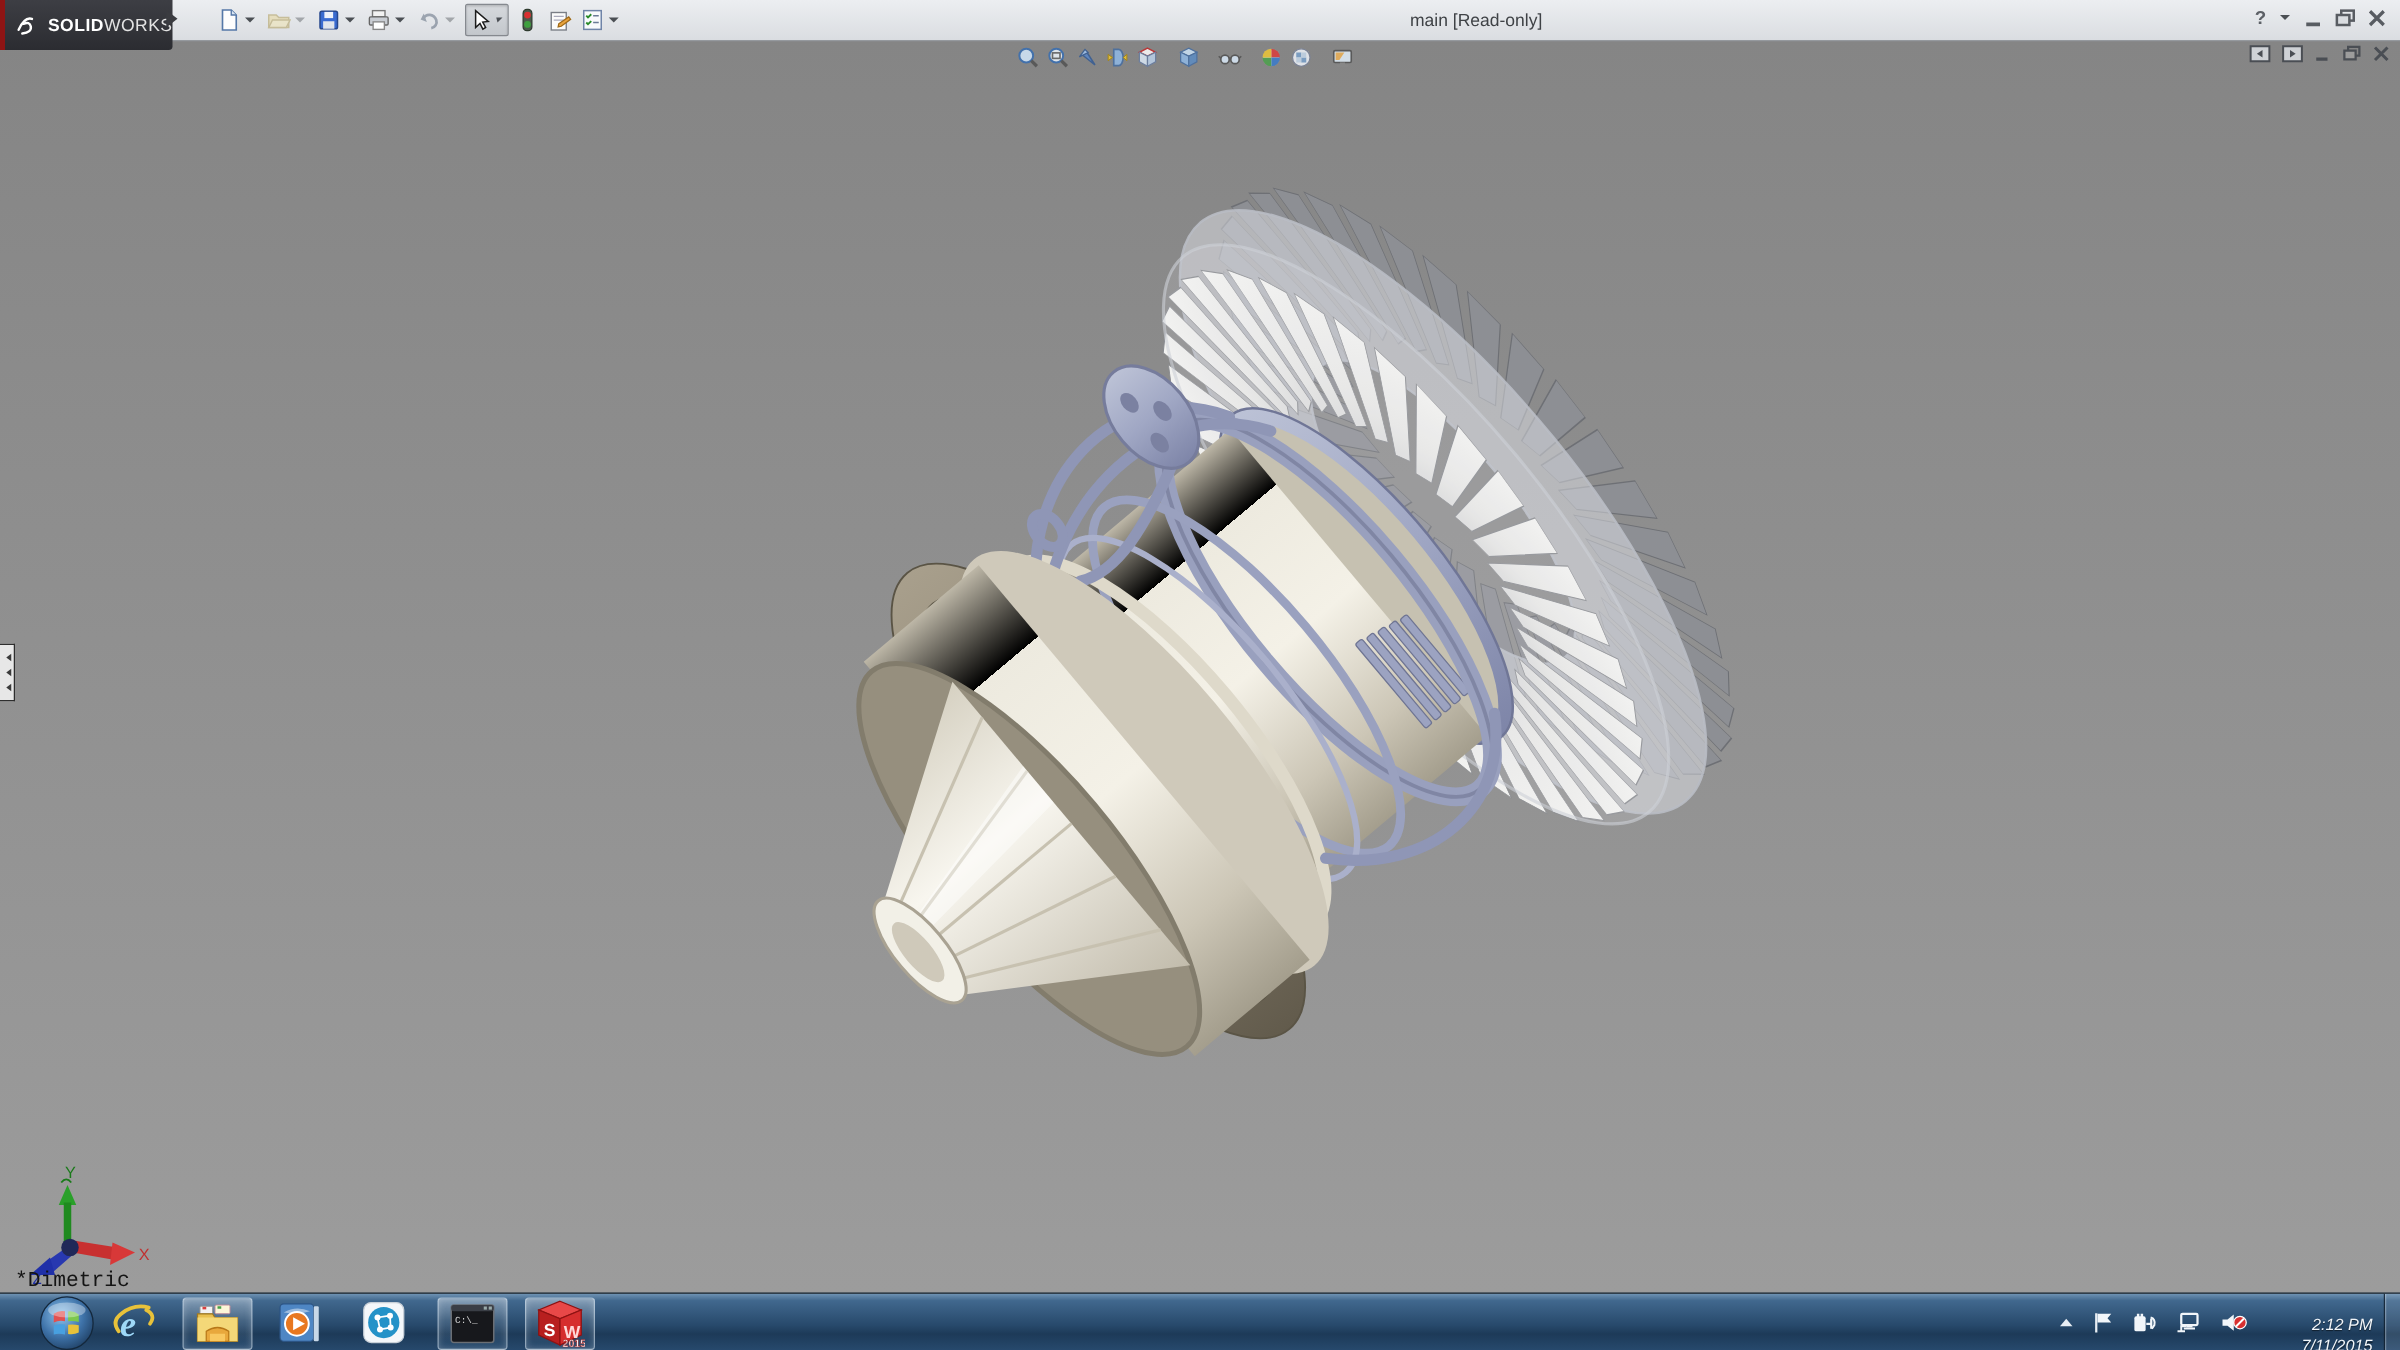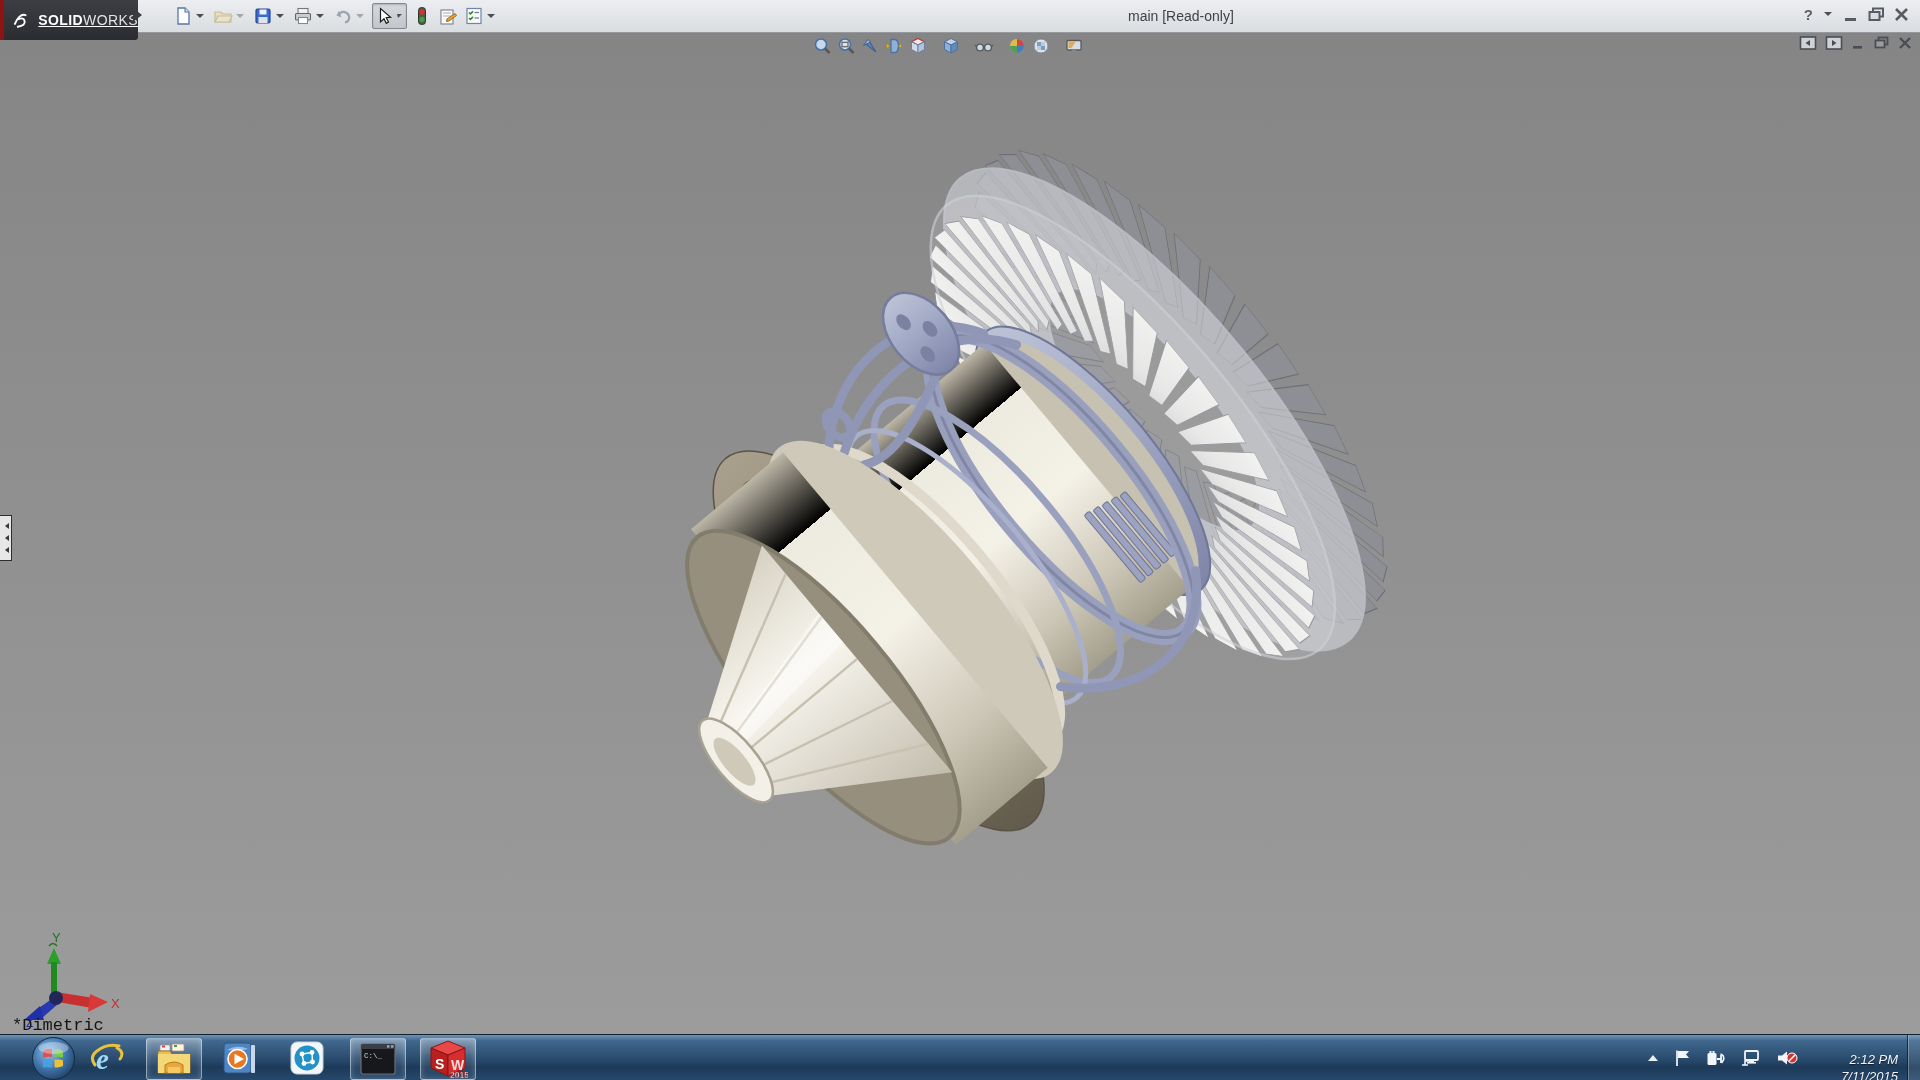--- a/index.html
+++ b/index.html
@@ -6,21 +6,21 @@
     font-family:"Liberation Sans",sans-serif;-webkit-font-smoothing:antialiased;}
   #app{position:relative;width:1920px;height:1080px;background:#9a9a9a;}
 
   
   .titlebar{position:absolute;left:0;top:0;width:1920px;height:32px;
     background:linear-gradient(#eceef1,#dadde1);border-bottom:1px solid #95999e;z-index:30;}
   .red-sliver{position:absolute;left:0;top:0;width:4px;height:40px;background:#8e1414;z-index:32;}
   .logo-block{position:absolute;left:4px;top:0;width:126px;height:40px;background:linear-gradient(#3d3e44,#2b2c31);
     display:flex;align-items:center;padding-left:8px;z-index:32;border-radius:0 0 3px 0;}
   .logo-mark{margin-right:5px;}
-  .logo-text{color:#fff;font-size:14px;letter-spacing:.4px;text-decoration:underline;}
+  .logo-text{color:#fff;font-size:14px;letter-spacing:.4px;}
   .logo-text .b{font-weight:bold;} .logo-text .l{font-weight:normal;color:#e3e3e3;}
   .logo-expander{position:absolute;left:133px;top:8px;width:0;height:0;
     border:7px solid transparent;border-left:9px solid #3a3b40;z-index:32;cursor:pointer;}
   .tools{position:absolute;left:172px;top:2px;height:28px;display:flex;align-items:center;}
   .tool{display:flex;align-items:center;margin-right:4px;padding:2px 1px;border-radius:2px;}
   .tool.disabled{opacity:.42;}
   .tool svg{display:block;}
   .caret{width:0;height:0;border:4px solid transparent;border-top:4px solid #4b4f54;margin:4px 3px 0 3px;cursor:pointer;}
   .tool.pressed{border:1px solid #85898f;background:linear-gradient(#d6d9dd,#c3c7cc);box-shadow:inset 0 1px 2px rgba(0,0,0,.18);}
   .tool.pressed .caret{border-left:1px solid transparent;}

